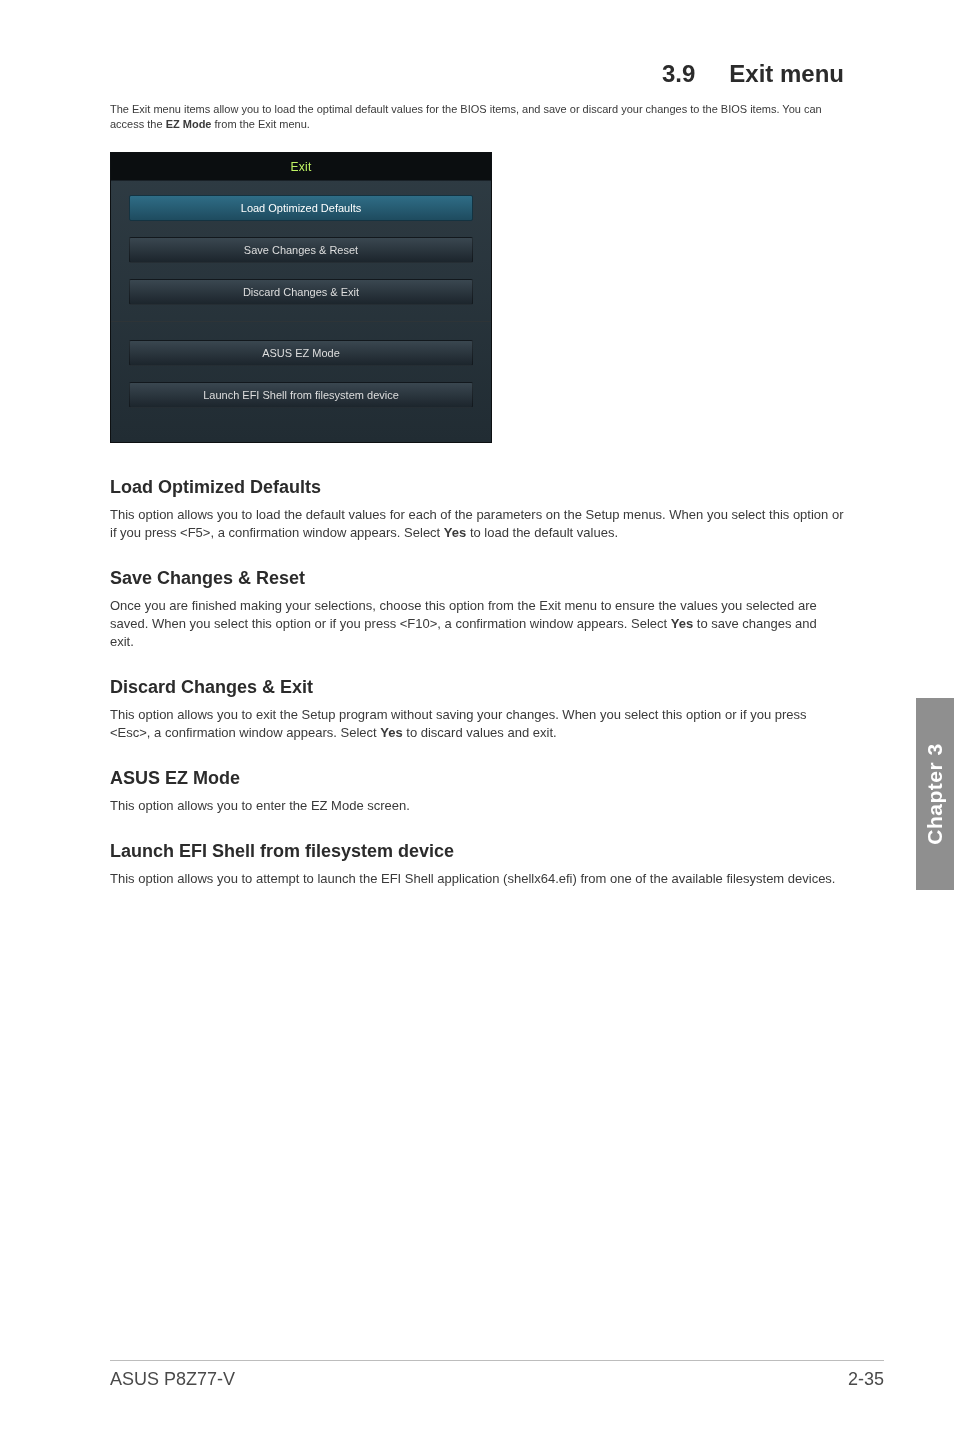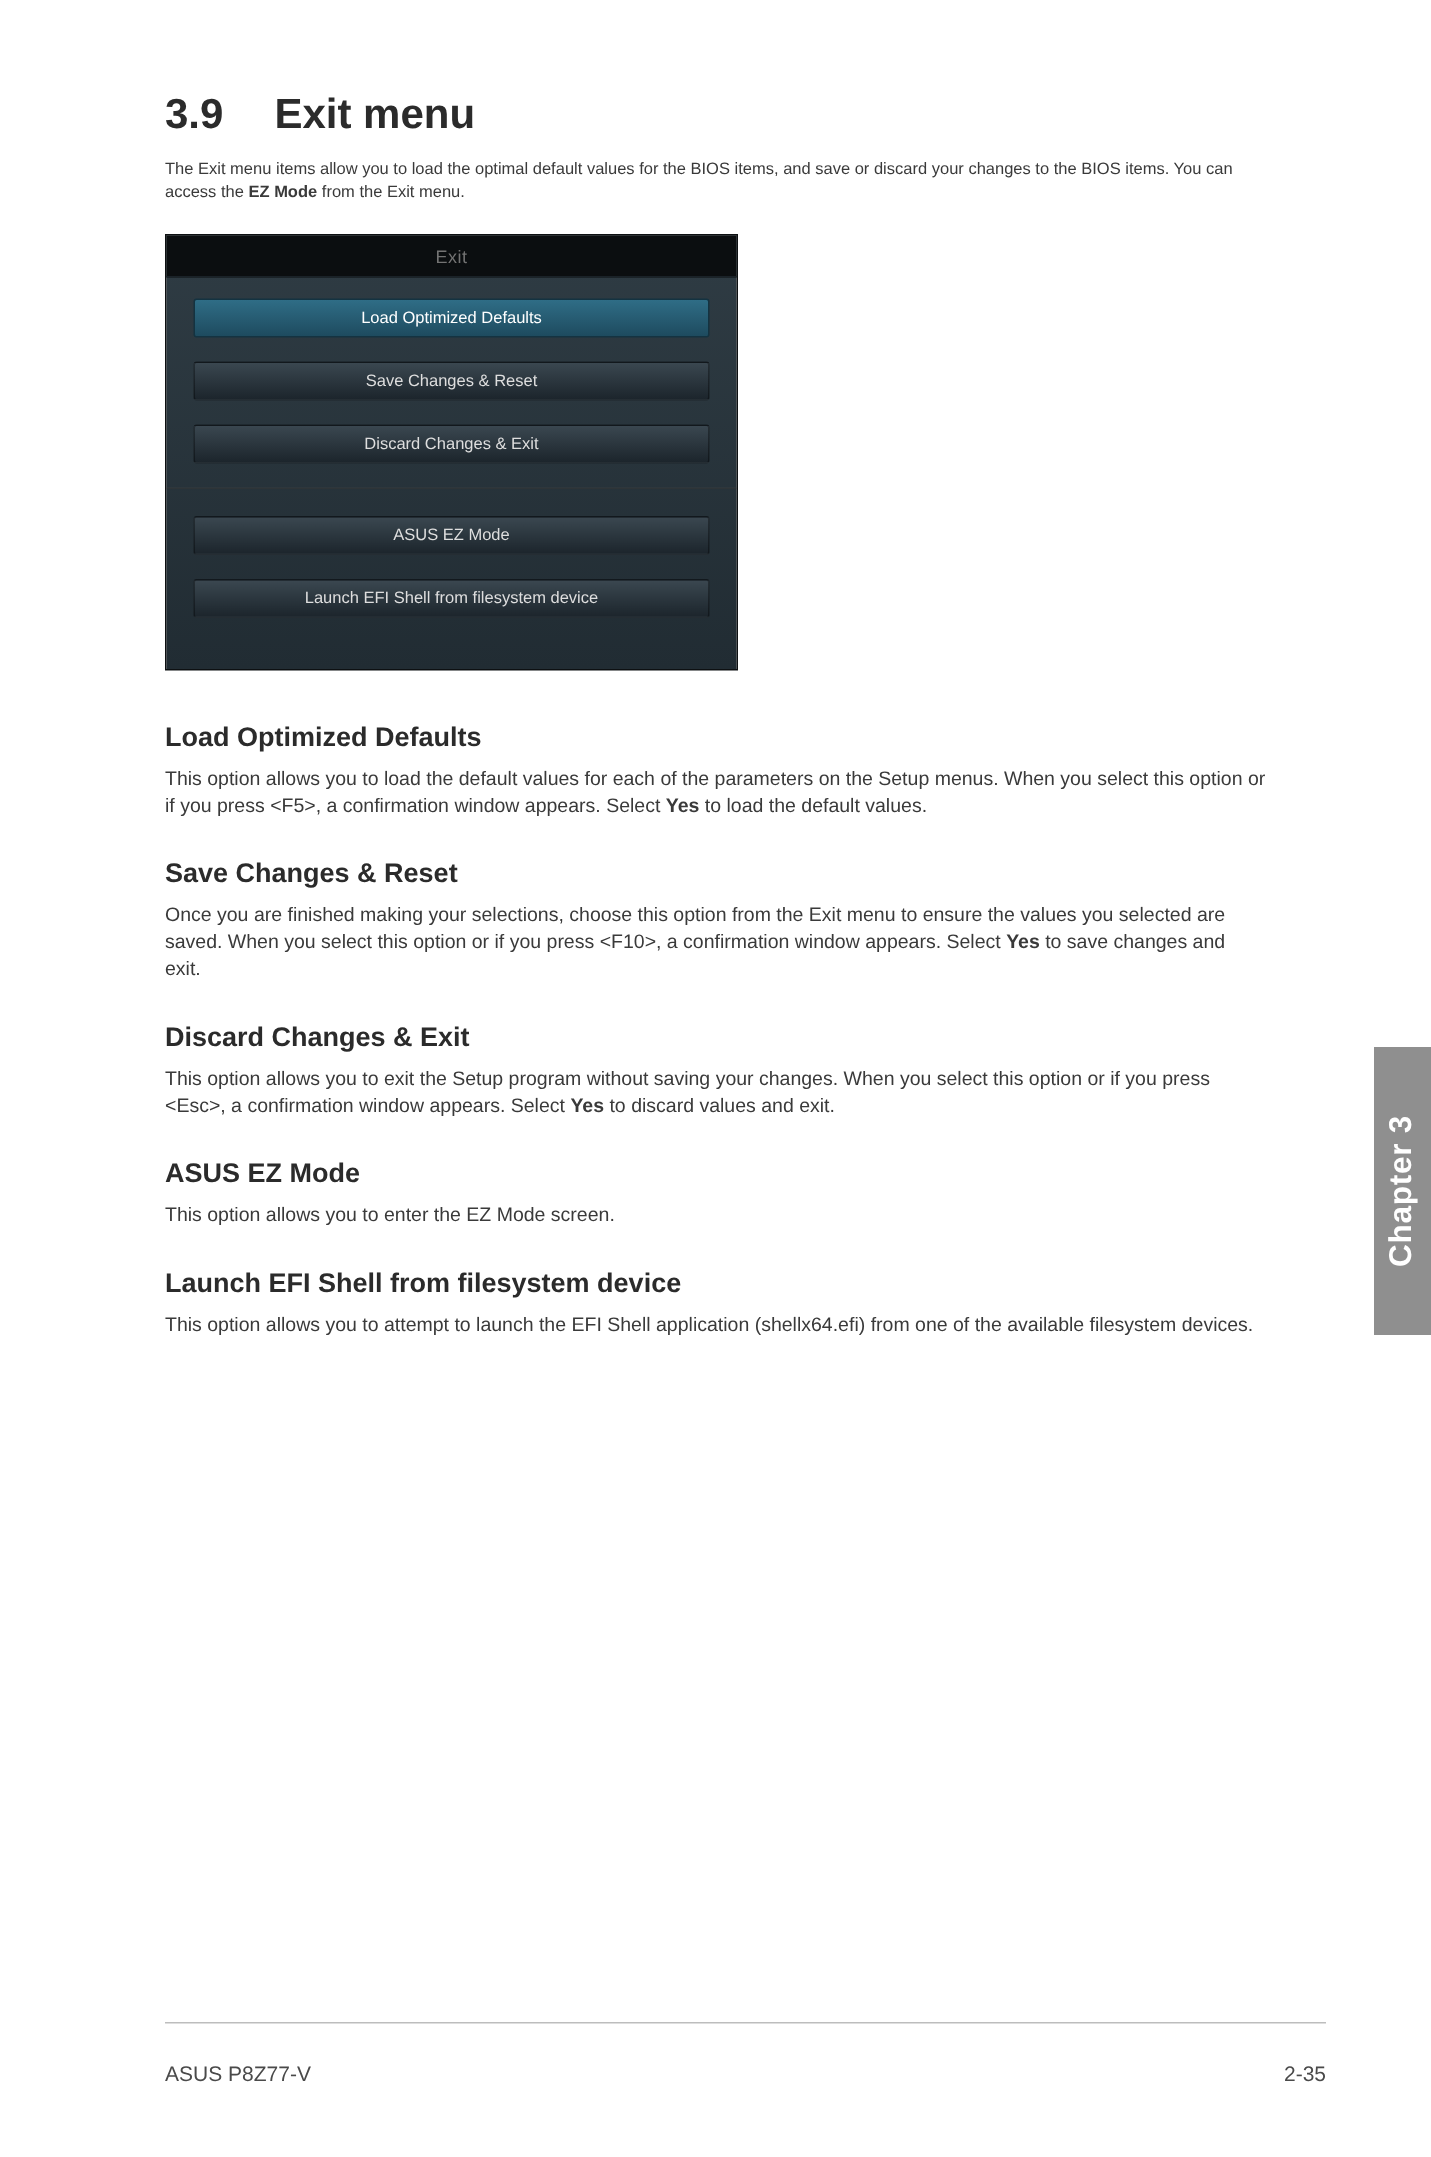--- a/index.html
+++ b/index.html
@@ -8,45 +8,46 @@
     font-family: Arial, Helvetica, sans-serif;
     background: #ffffff;
     position: relative;
     color: #3a3a3a;
   }
   .page {
     padding: 60px 110px 0 110px;
     width: 954px;
   }
   .section-title {
-    font-size: 28px;
+    font-size: 24px;
     font-weight: bold;
     color: #2b2b2b;
     margin-bottom: 14px;
+    text-align: right;
   }
   .section-title .num { display:inline-block; margin-right: 34px; }
   .intro {
     font-size: 11px;
     line-height: 1.38;
     color: #3a3a3a;
     margin-bottom: 20px;
   }
 
   
   .bios-panel {
     width: 382px;
     background: linear-gradient(#2f3c44, #212c33);
     border: 1px solid #0d1012;
     padding-bottom: 18px;
     position: relative;
   }
   .bios-tab {
     height: 28px;
     background: #0b0e10;
-    color: #737373;
+    color: #bef264;
     font-size: 12px;
     display: flex;
     align-items: center;
     justify-content: center;
     border-bottom: 1px solid #1a2228;
     letter-spacing: .3px;
   }
   .bios-body { padding: 14px 18px 0 18px; }
   .bios-btn {
     height: 26px;
@@ -109,24 +110,24 @@
     letter-spacing: .5px;
   }
 
   
   .footer {
     position: absolute;
     bottom: 48px;
     left: 110px;
     right: 70px;
     border-top: 1px solid #bdbdbd;
-    padding-top: 25px;
+    padding-top: 8px;
     display: flex;
     justify-content: space-between;
-    font-size: 14px;
+    font-size: 18px;
     color: #4a4a4a;
   }
 </style>
 </head>
 <body>
 
 <div class="page">
 
   <h1 class="section-title">
     <span class="num">3.9</span><span>Exit menu</span>

